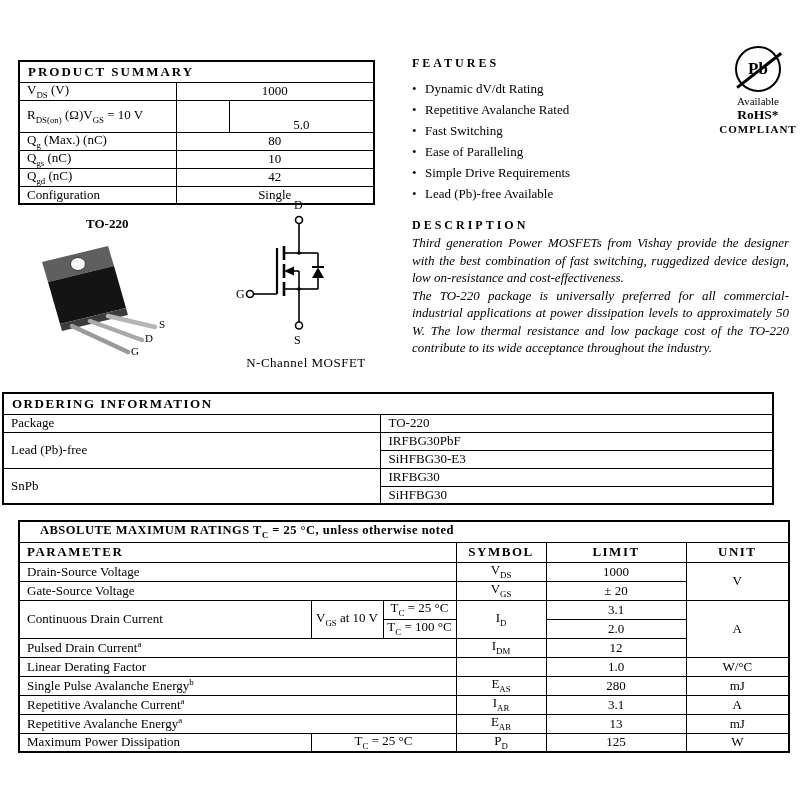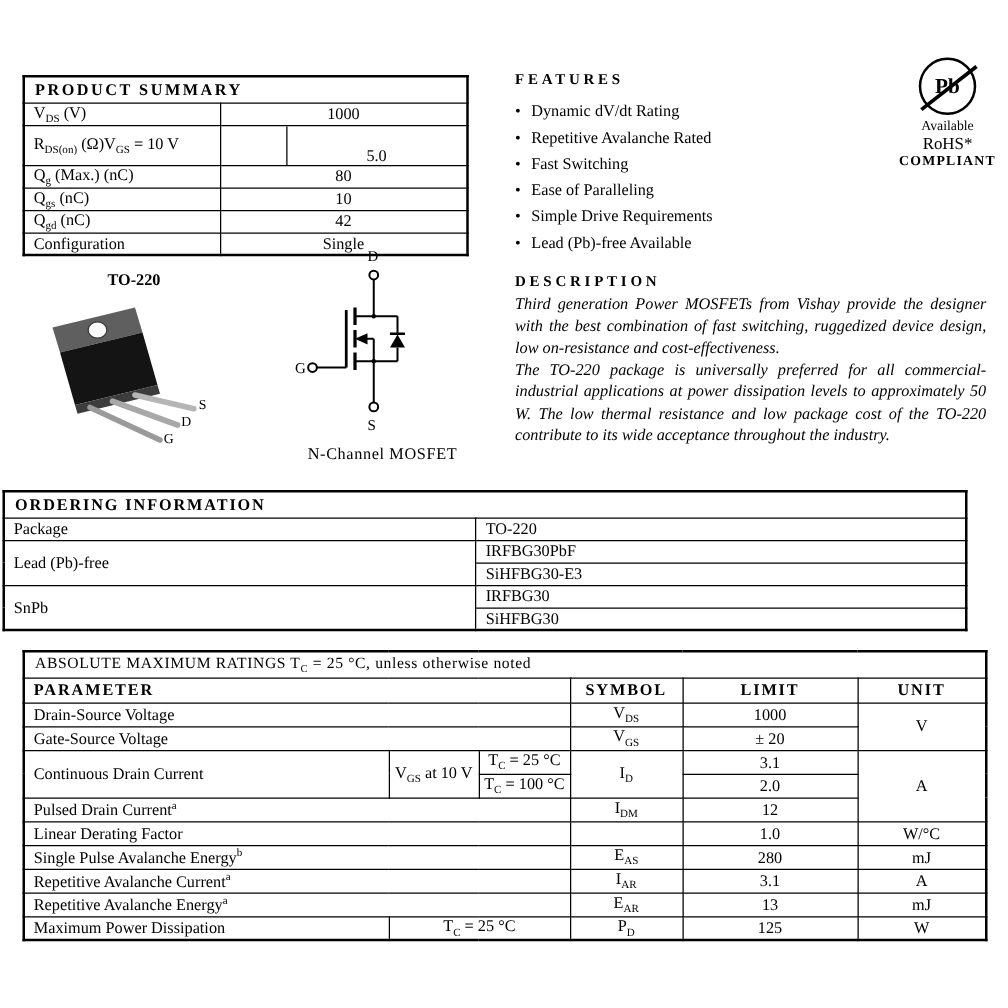--- a/index.html
+++ b/index.html
@@ -30,21 +30,21 @@
   .feat-list { margin-top:7px; }
   .feat { display:flex; font-size:13px; line-height:21px; }
   .feat .b { width:13px; }
 
   
   .badge { position:absolute; left:710px; top:46px; width:96px; display:flex; flex-direction:column; align-items:center; }
   .pb-circle { position:relative; width:46px; height:46px; border:2.5px solid #000; border-radius:50%;
                display:flex; align-items:center; justify-content:center; font-weight:bold; font-size:17px; }
   .pb-slash { position:absolute; left:-6px; top:21px; width:56px; height:2.5px; background:#000; transform:rotate(-38deg); }
   .avail { font-size:11px; margin-top:3px; }
-  .rohs { font-size:13.5px; font-weight:normal; }
+  .rohs { font-size:13.5px; font-weight:bold; }
   .compliant { font-size:11px; font-weight:bold; letter-spacing:1px;text-align:right; }
 
   
   .to220-label { position:absolute; left:86px; top:216px; font-size:13px; font-weight:bold; }
   .pkg { position:absolute; left:28px; top:236px; width:170px; height:125px; }
   .pkg svg { position:absolute; left:0; top:0; }
   .pin-lab { position:absolute; font-size:11px; }
 
   
   .sym { position:absolute; left:232px; top:198px; width:135px; height:150px; }
@@ -64,21 +64,21 @@
   .ord tr.t { height:21px; }
   .ord .title { font-weight:bold; letter-spacing:1.5px; padding-left:8px; font-size:13px; }
   .ord .lab { padding-left:7px; }
   .ord .val { padding-left:8px; }
 
   
   .am { position:absolute; left:18px; top:520px; width:770px; border:2px solid #000; }
   .am tr { height:19px; }
   .am tr.t { height:21px; }
   .am tr.h { height:20px; }
-  .am .title { font-weight:normal; font-size:12.5px; letter-spacing:0.5px; padding-left:8px; }
+  .am .title { font-weight:bold; font-size:12.5px; letter-spacing:0.5px; padding-left:20px; }
   .am .hd { font-weight:bold; letter-spacing:1.5px; font-size:13px; }
   .am .pl { text-align:left; padding-left:7px; }
   .am .c { text-align:center; padding:0 2px; }
 </style>
 </head>
 <body>
 
 <div class="page">
 
   <table class="ps">

